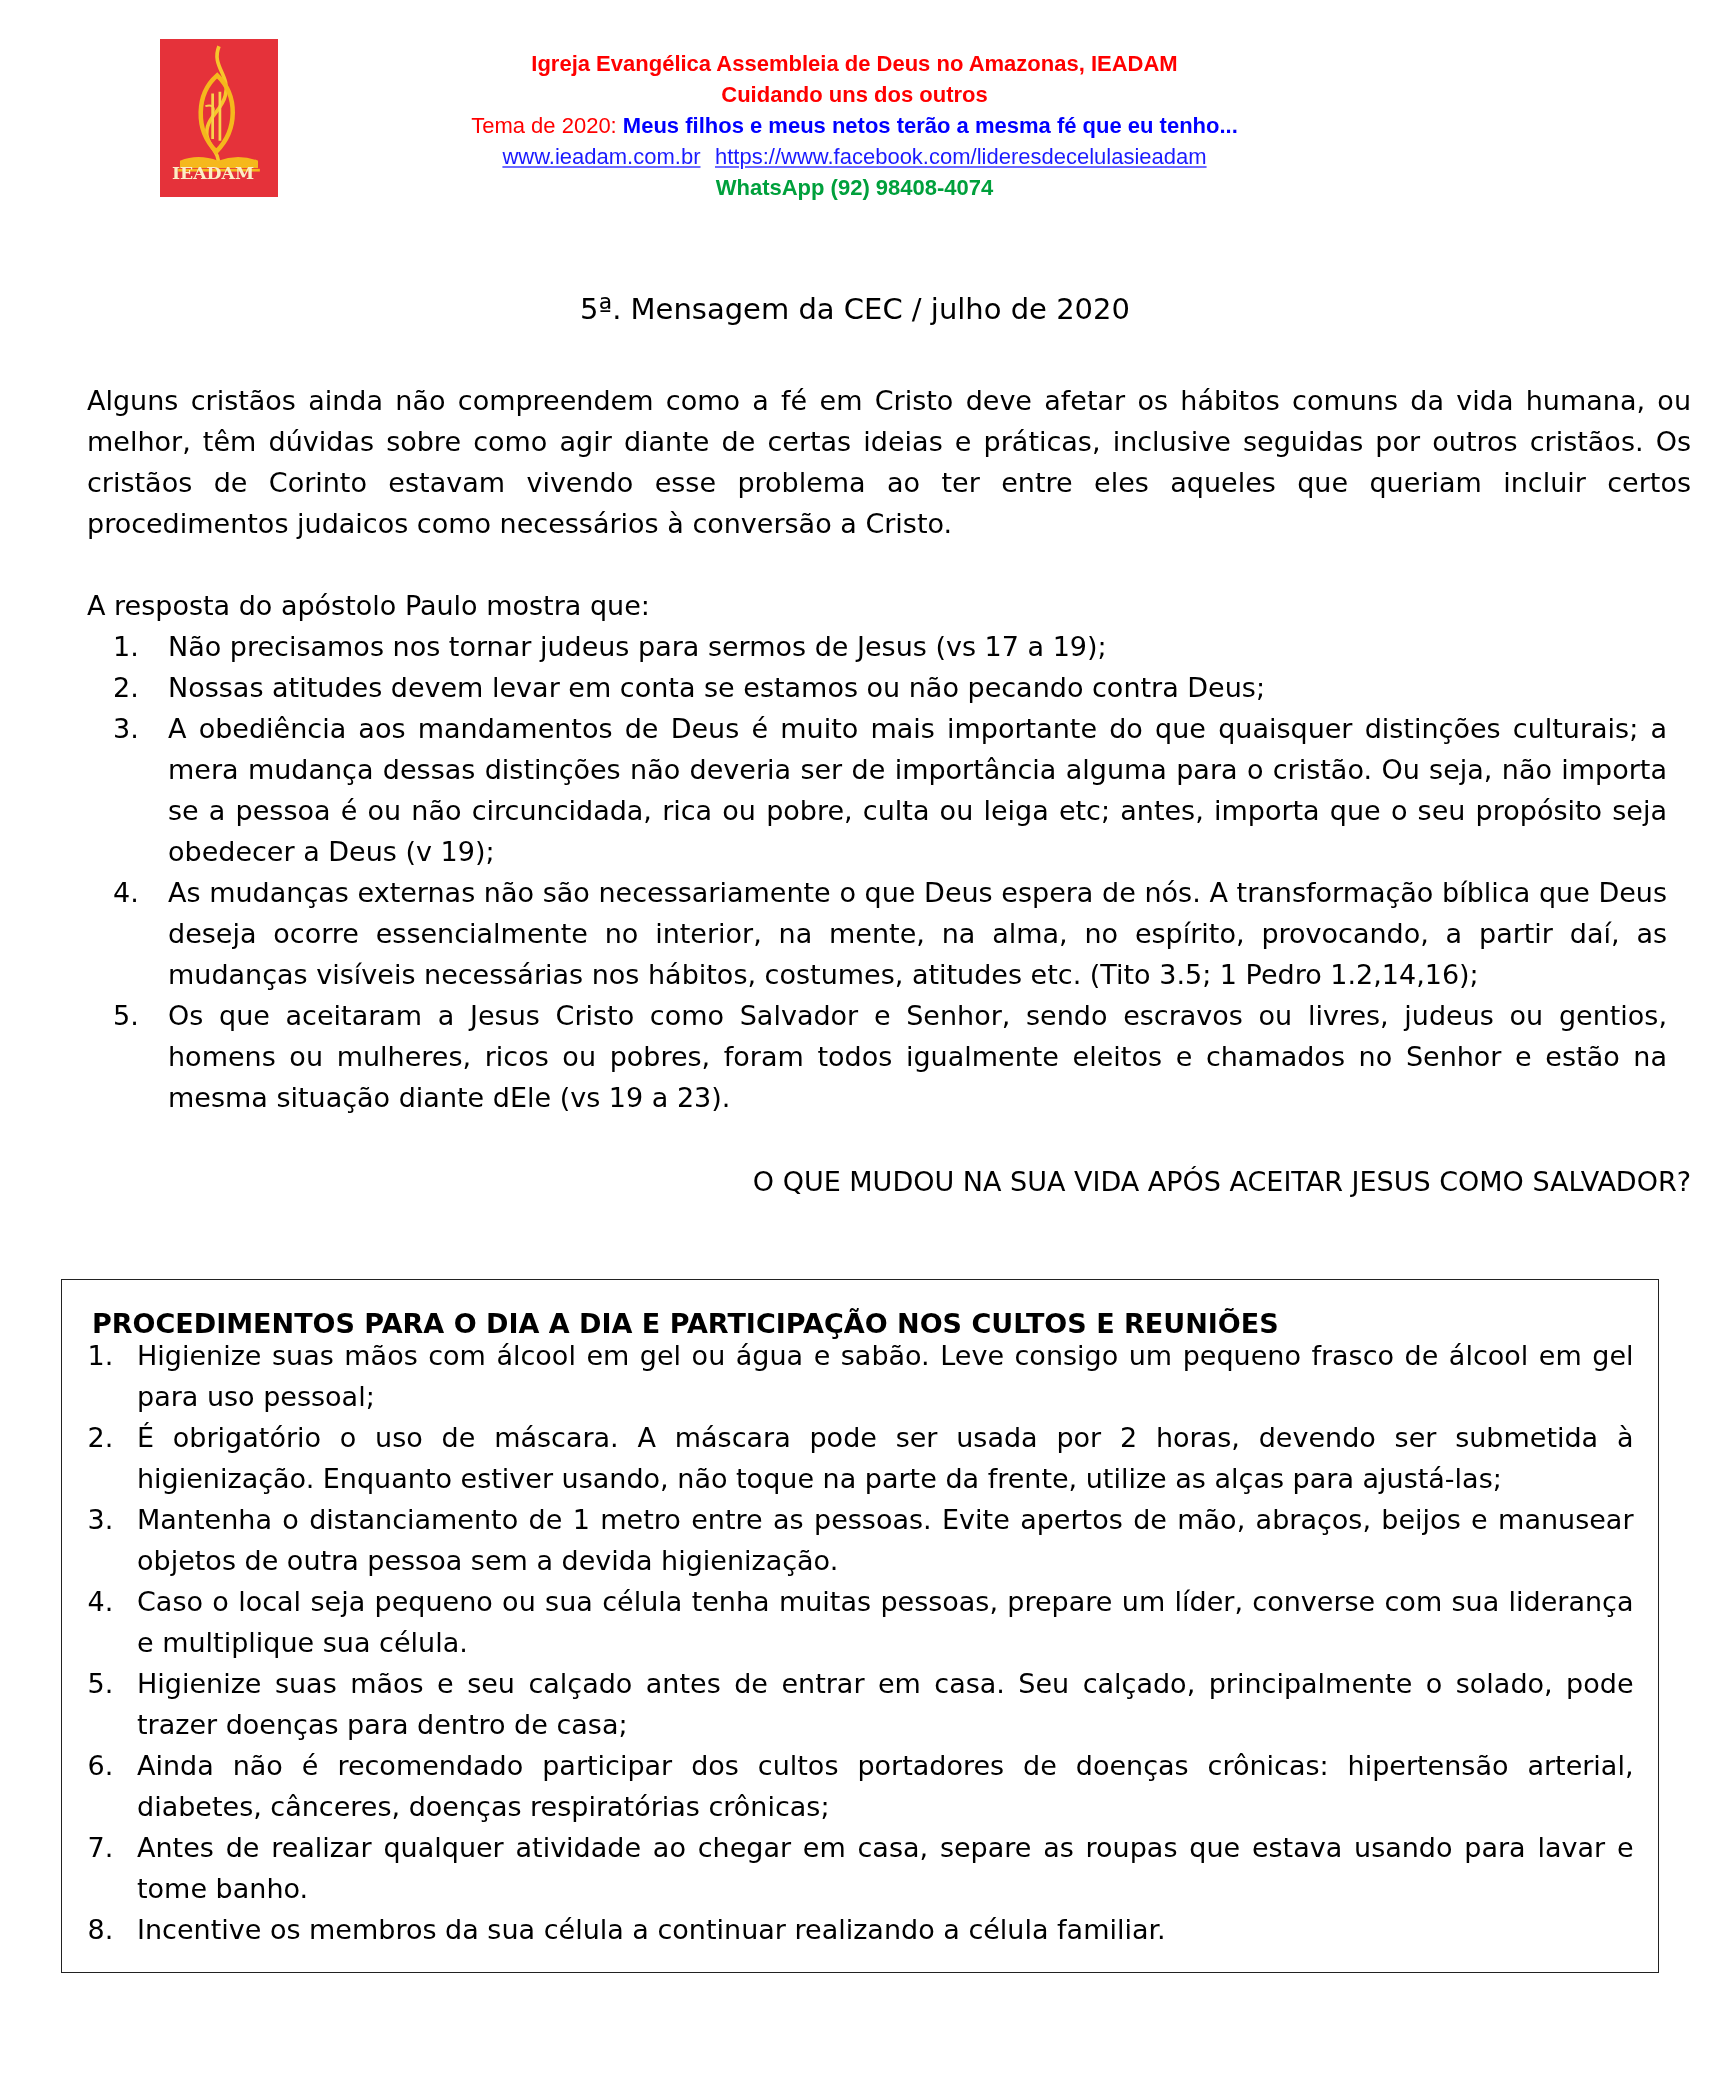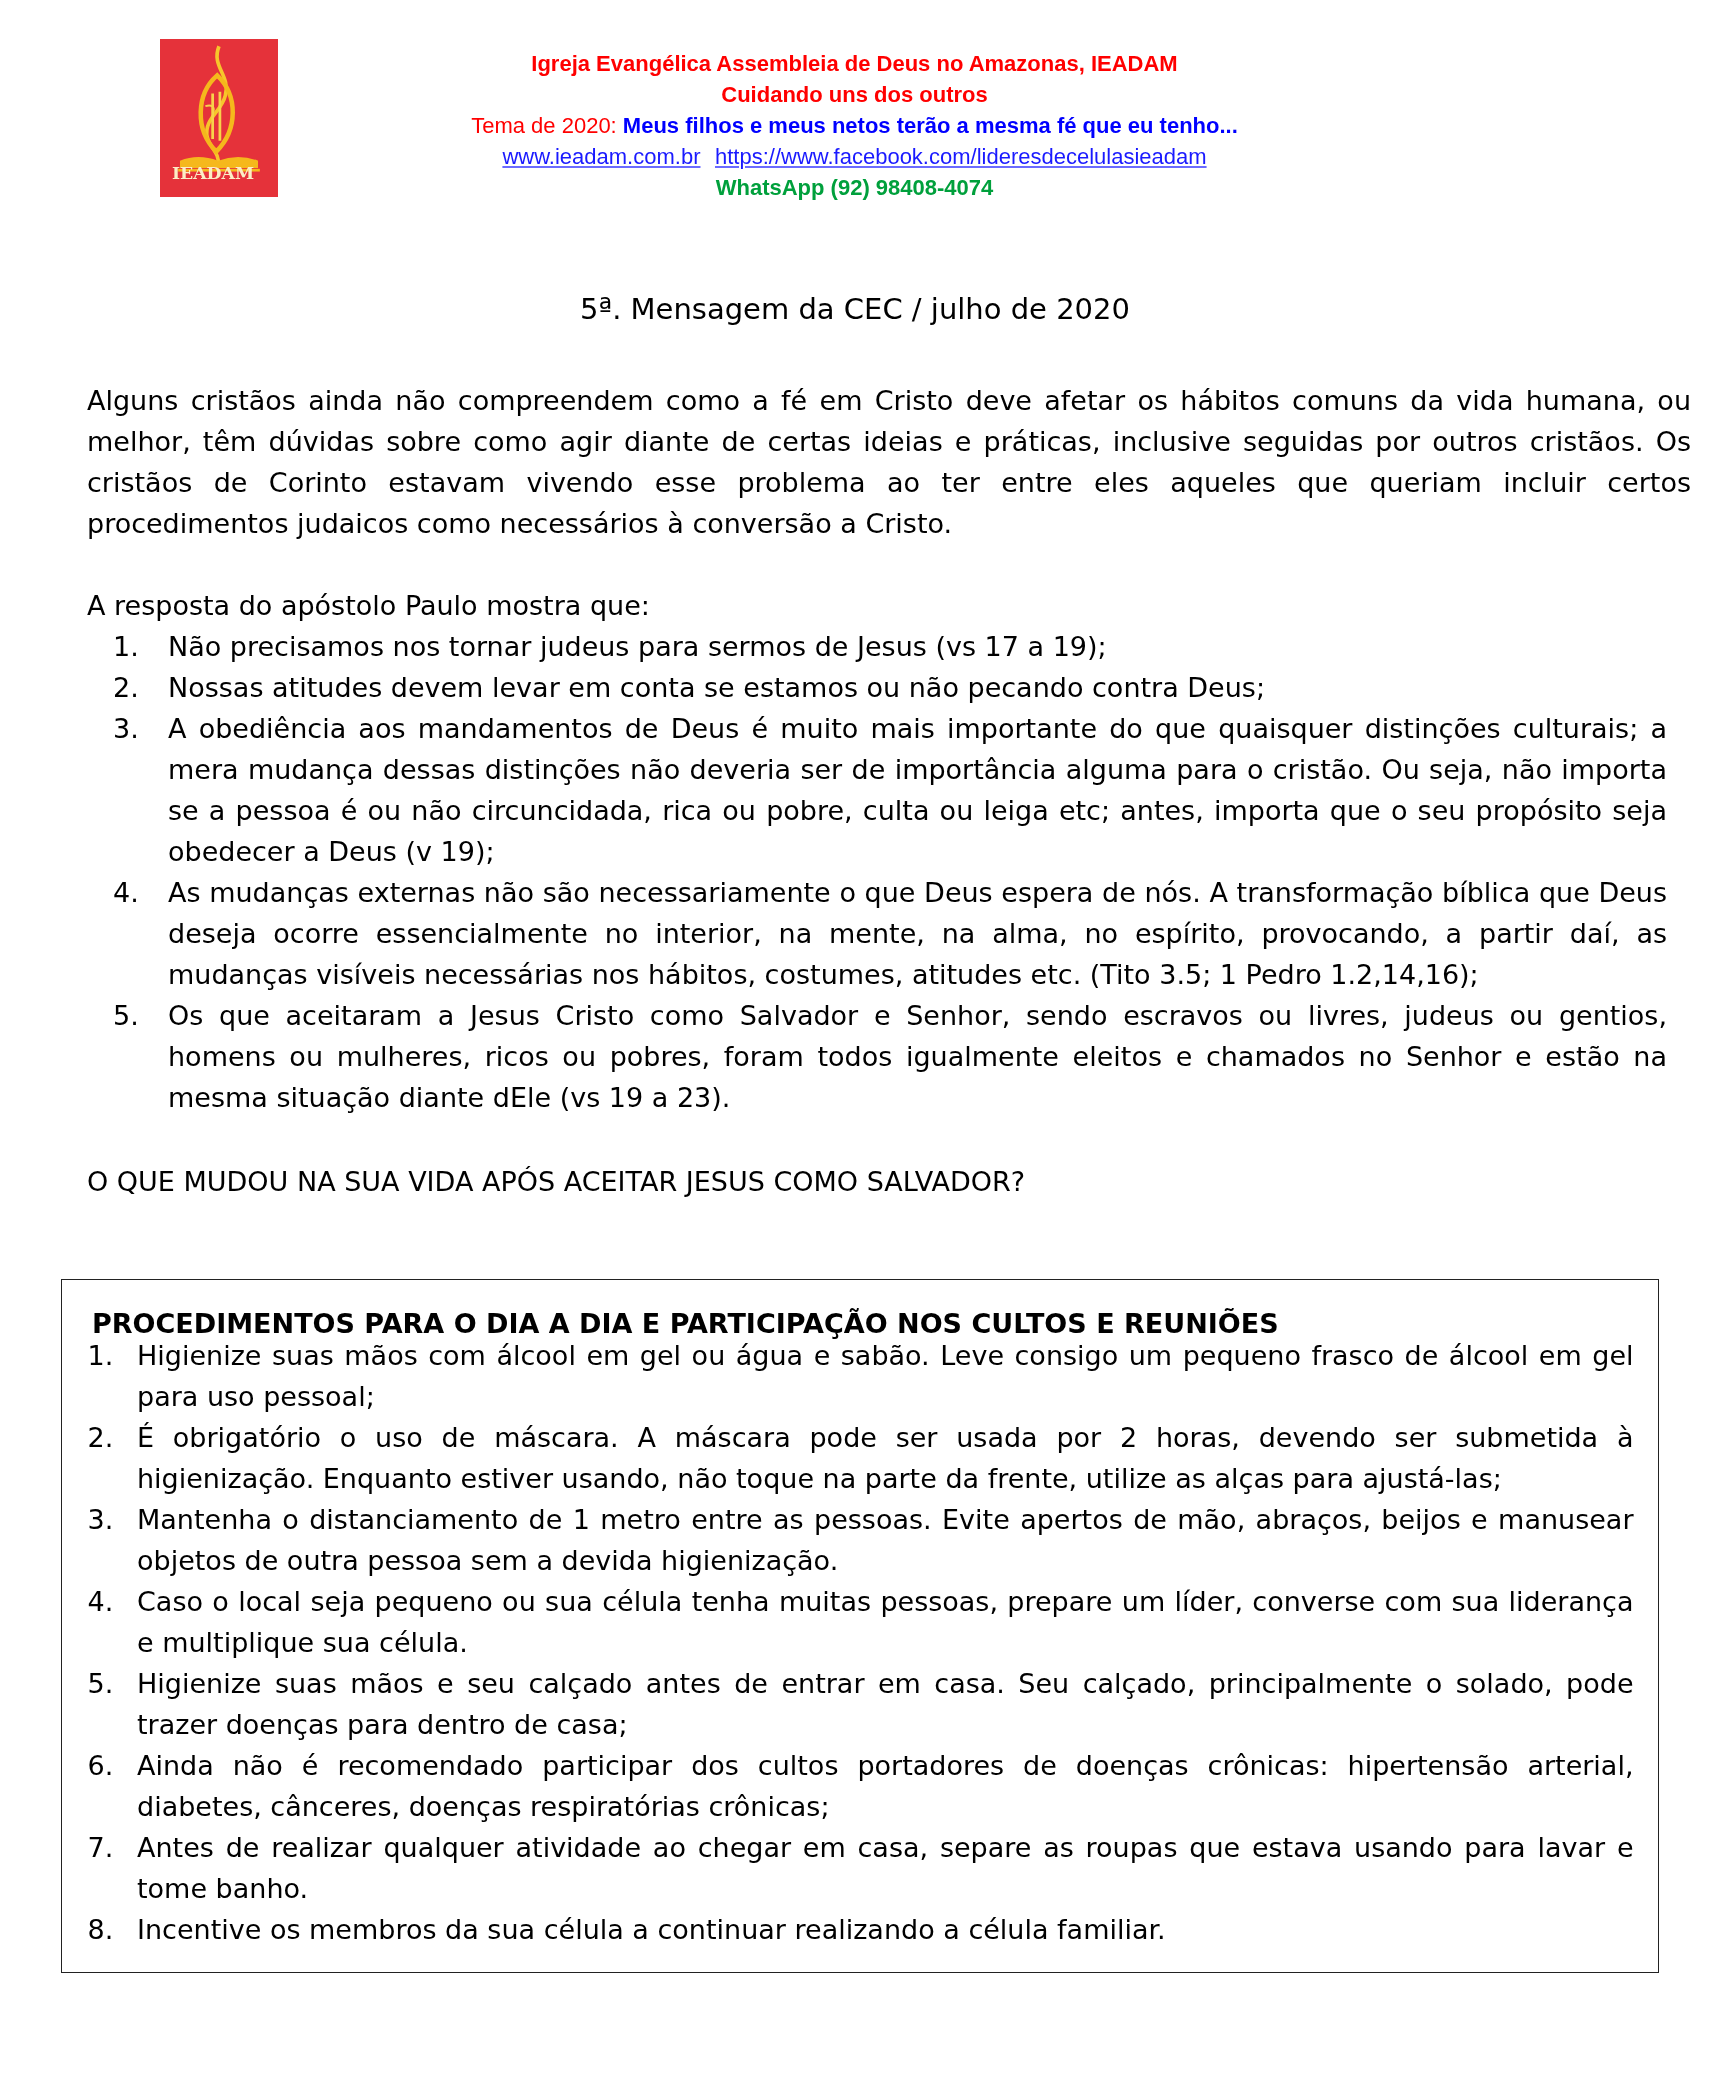--- a/index.html
+++ b/index.html
@@ -21,21 +21,21 @@
   .header .wa { color: #00a03c; font-weight: bold; }
   .title { position: absolute; left: 273px; width: 1164px; top: 254px; text-align: center;
            font-size: 29px; line-height: 38px; margin-top: 36px; }
   .body-text { position: absolute; left: 63px; width: 1604px; font-size: 27px; line-height: 41px; margin-left: 24px; }
   .intro { top: 380px; text-align: justify; text-align-last: left; }
   .resp { top: 585px; }
   .list { position: absolute; left: 63px; width: 1604px; top: 626px; margin: 0; padding: 0;
           list-style: none; font-size: 27px; line-height: 41px; }
   .list li { position: relative; padding-left: 105px; text-align: justify; }
   .list li .num { position: absolute; left: 50px; width: 36px; text-align: left; }
-  .question { top: 1161px; }
+  .question { top: 1161px; text-align: right; }
   .box { position: absolute; left: 61px; top: 1279px; width: 1598px; height: 694px;
          border: 1.8px solid #222; box-sizing: border-box; }
   .box h2 { margin: 8px; position: absolute; left: 22px; top: 14.5px; font-size: 27px; line-height: 41px;
             font-weight: bold; white-space: nowrap; }
   .box ol { position: absolute; left: 0; right: 0; top: 55px; margin: 0; padding: 0; list-style: none;
             font-size: 27px; line-height: 41px; }
   .box ol li { position: relative; padding-left: 75px; padding-right: 24.5px; text-align: justify; }
   .box ol li .num { position: absolute; left: 25.5px; }
 </style>
 </head>

